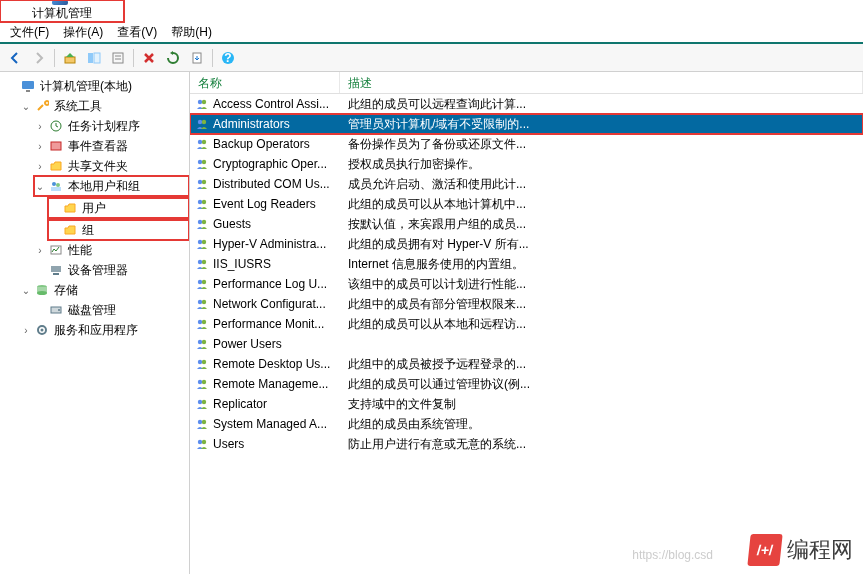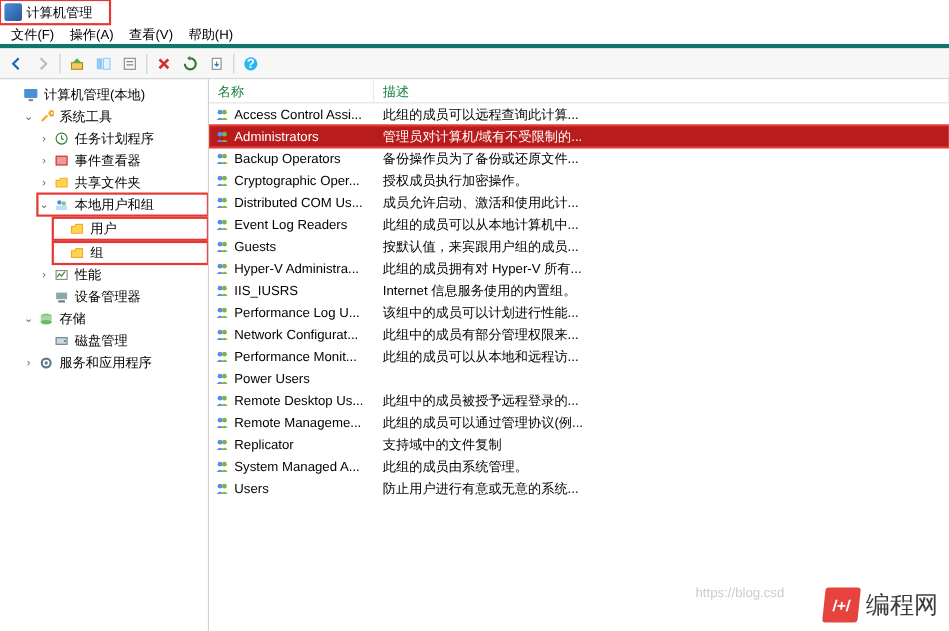--- a/index.html
+++ b/index.html
@@ -3,21 +3,21 @@
 <meta charset="utf-8">
 <style>
 * { box-sizing: border-box; margin: 0; padding: 0; font-family: "Microsoft YaHei", "SimSun", Arial, sans-serif; font-size: 12px; }
 body { width: 863px; height: 574px; background: #fff; overflow: hidden; position: relative; }
 
 .titlebar { height: 22px; border-bottom: 1px solid #ddd; display: flex; align-items: center; padding: 0 4px; }
 .titlebar .icon { width: 16px; height: 16px; background: linear-gradient(135deg,#4a90d9,#2b5797); margin-right: 4px; border-radius: 2px; }
 .titlebar .title { font-size: 12px; }
 .hl-red { outline: 2px solid #e53935; outline-offset: -1px; }
 
-.menubar { height: 22px; display: flex; align-items: center; padding: 0 4px; gap: 2px; border-bottom: 4px solid #0f766e; }
+.menubar { height: 22px; display: flex; align-items: flex-start; padding: 0 4px; gap: 2px; border-bottom: 2px solid #0f766e; }
 .menubar .item { padding: 2px 6px; cursor: default; }
 
 .toolbar { height: 28px; display: flex; align-items: center; padding: 0 4px; gap: 2px; border-bottom: 1px solid #d0d0d0; background: #f7f7f7; }
 .tbtn { width: 22px; height: 22px; display: flex; align-items: center; justify-content: center; cursor: pointer; border-radius: 2px; }
 .tsep { width: 1px; height: 18px; background: #ccc; margin: 0 2px; }
 
 .main { display: flex; height: calc(574px - 22px - 22px - 28px); }
 .tree { width: 190px; border-right: 1px solid #d0d0d0; overflow: auto; padding: 4px 0 16px 4px; }
 .tree ul { list-style: none; padding-left: 14px; }
 .tree > ul { padding-left: 2px; }
@@ -30,34 +30,34 @@
 
 .list { flex: 1; overflow: auto; }
 .list .header { display: flex; height: 22px; border-bottom: 1px solid #e0e0e0; position: sticky; top: 0; background: #fff; }
 .list .hcol { padding: 3px 8px; border-right: 1px solid #e8e8e8; color: #15803d; }
 .list .hcol.name { width: 150px; }
 .list .hcol.desc { flex: 1; }
 .list .lrow { display: flex; height: 20px; align-items: center; padding-left: 4px; }
 .list .lrow .licon { width: 16px; height: 16px; display:flex; align-items:center; justify-content:center; margin-right: 3px; }
 .list .lrow .lname { width: 127px; overflow: hidden; text-overflow: ellipsis; white-space: nowrap; }
 .list .lrow .ldesc { flex: 1; overflow: hidden; text-overflow: ellipsis; white-space: nowrap; padding-left: 8px; }
-.list .lrow.selected { background: #b91c1c; color: #fff; }
+.list .lrow.selected { background: #0369a1; color: #fff; }
 .list .lrow.selected .ldesc, .list .lrow.selected .lname { color: #fff; }
 
 .watermark { position: absolute; right: 10px; bottom: 8px; display: flex; align-items: center; gap: 6px; opacity: 0.95; }
 .watermark .logo { width: 32px; height: 32px; background: #e53935; color: #fff; display: flex; align-items: center; justify-content: center; font-weight: bold; font-size: 14px; transform: skewX(-6deg); border-radius: 3px; }
 .watermark .txt { font-size: 22px; color: #333; font-weight: 500; }
-.wm-url { position: absolute; right: 150px; bottom: 28px; color: #ccc; font-size: 12px; }
+.wm-url { position: absolute; right: 150px; bottom: 12px; color: #ccc; font-size: 12px; }
 
 
 </style>
 </head>
 <body>
 
-<div class="titlebar hl-red" style="width:100px;border-bottom:none;">
+<div class="titlebar hl-red" style="width:124px;border-bottom:none;flex-direction:column;">
   <div class="icon"></div>
   <div class="title">计算机管理</div>
 </div>
 
 <div class="menubar">
   <div class="item">文件(F)</div>
   <div class="item">操作(A)</div>
   <div class="item">查看(V)</div>
   <div class="item">帮助(H)</div>
 </div>

